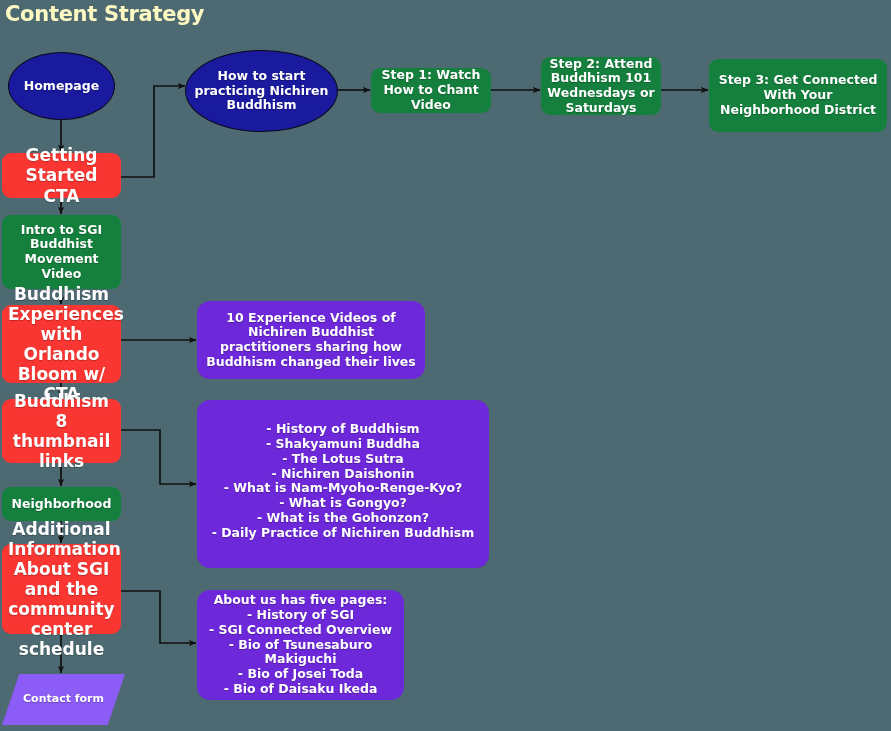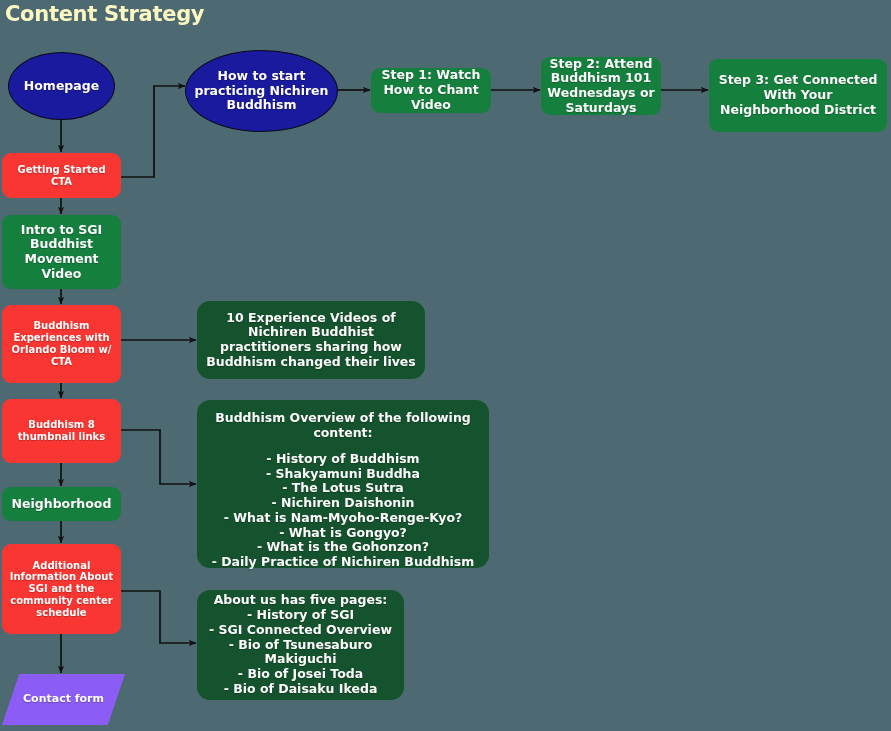--- a/index.html
+++ b/index.html
@@ -57,34 +57,34 @@
 
   .ellipse {
     border-radius: 50%;
     background: #1a1a9e;
     border: 1.5px solid #0a0a18;
     font-size: 12.5px;
   }
   .rect-red {
     background: #fa3632;
     border-radius: 9px;
-    font-size: 10px;
+    font-size: 17px;
   }
   .rect-orange {
     background: #15803d;
     border-radius: 9px;
     font-size: 12.5px;
   }
   .para-red {
     background: #8b5cf6;
     font-size: 11px;
     clip-path: polygon(14% 0%, 100% 0%, 86% 100%, 0% 100%);
   }
   .big-orange {
-    background: #14532d;
+    background: #6d28d9;
     border-radius: 13px;
     font-size: 12.5px;
   }
   .list-line { display: block; }
   .blank-line { display: block; height: 0.9em; }
 </style>
 </head>
 <body>
 
 <div id="canvas">
@@ -176,21 +176,20 @@
   <div class="node para-red" style="left:2px; top:674px; width:123px; height:51px;">
     <span class="txt">Contact form</span>
   </div>
 
   <div class="node big-orange" style="left:197px; top:301px; width:228px; height:78px;">
     <span class="txt">10 Experience Videos of Nichiren Buddhist practitioners sharing how Buddhism changed their lives</span>
   </div>
 
   <div class="node big-orange" style="left:197px; top:400px; width:292px; height:168px; align-items:flex-start;">
     <span class="txt" style="padding-top:7px;">
-      <span class="list-line">Buddhism Overview of the following content:</span>
       <span class="blank-line"></span>
       <span class="list-line">- History of Buddhism</span>
       <span class="list-line">- Shakyamuni Buddha</span>
       <span class="list-line">- The Lotus Sutra</span>
       <span class="list-line">- Nichiren Daishonin</span>
       <span class="list-line">- What is Nam-Myoho-Renge-Kyo?</span>
       <span class="list-line">- What is Gongyo?</span>
       <span class="list-line">- What is the Gohonzon?</span>
       <span class="list-line">- Daily Practice of Nichiren Buddhism</span>
     </span>

